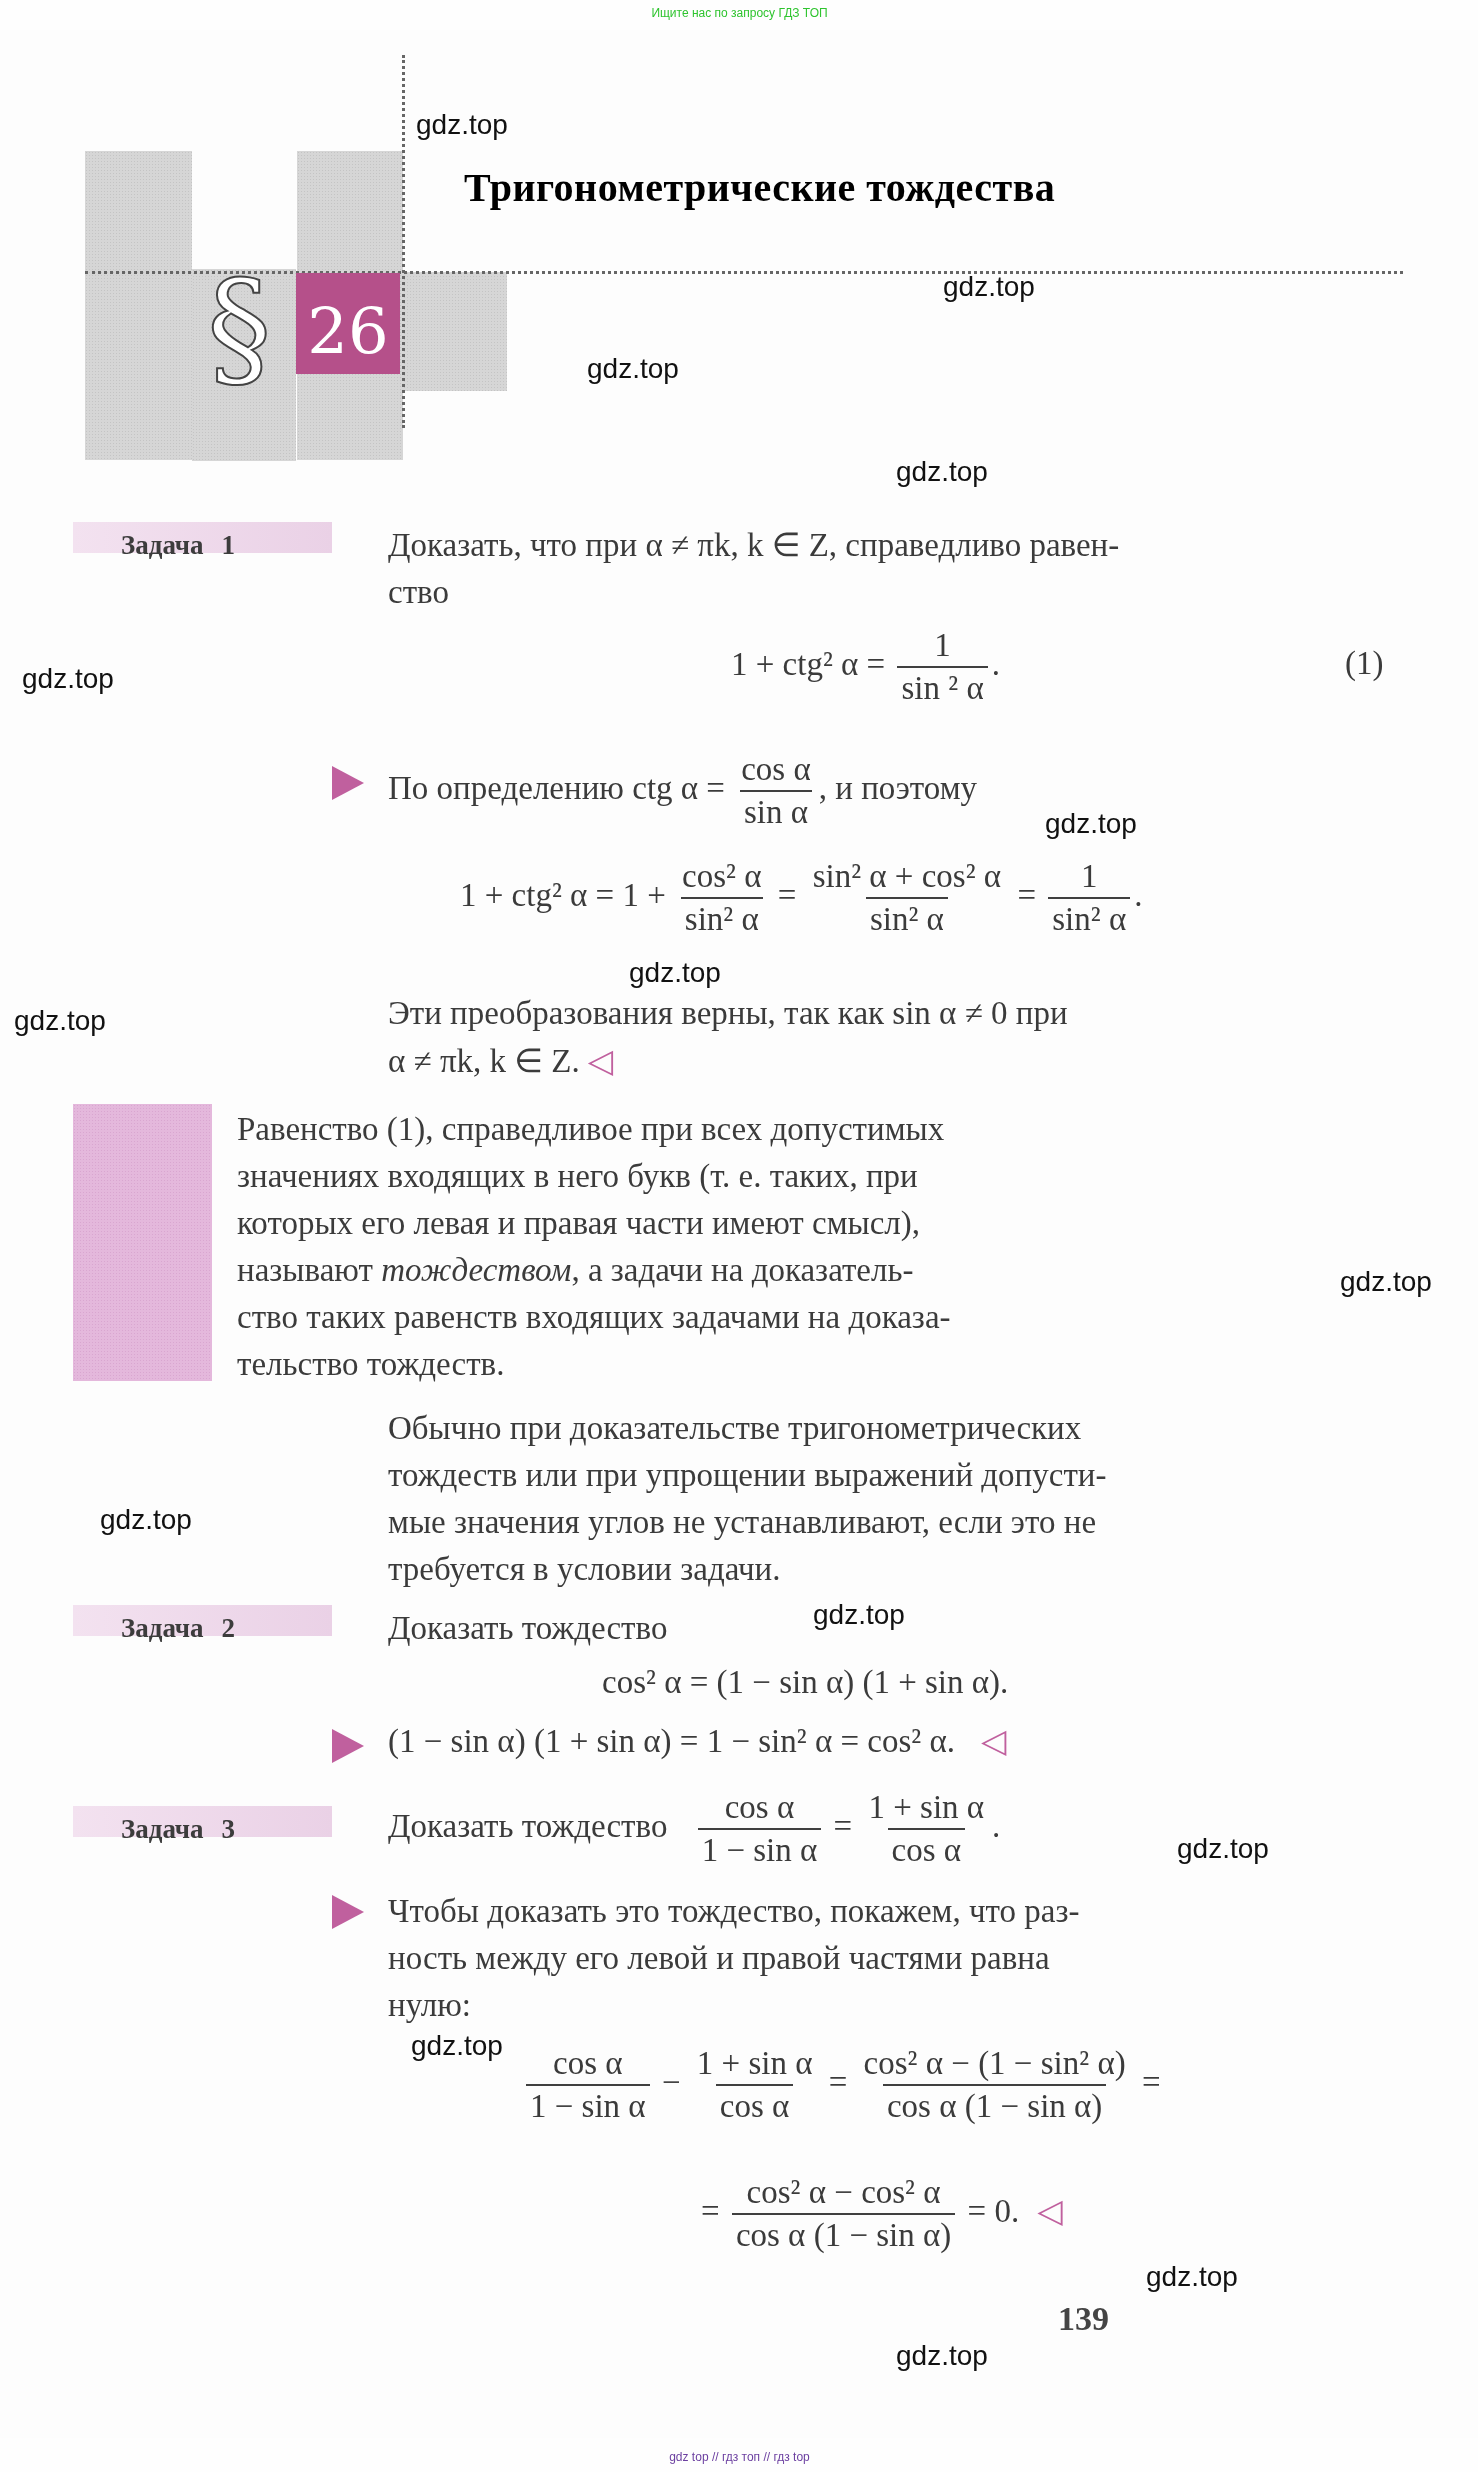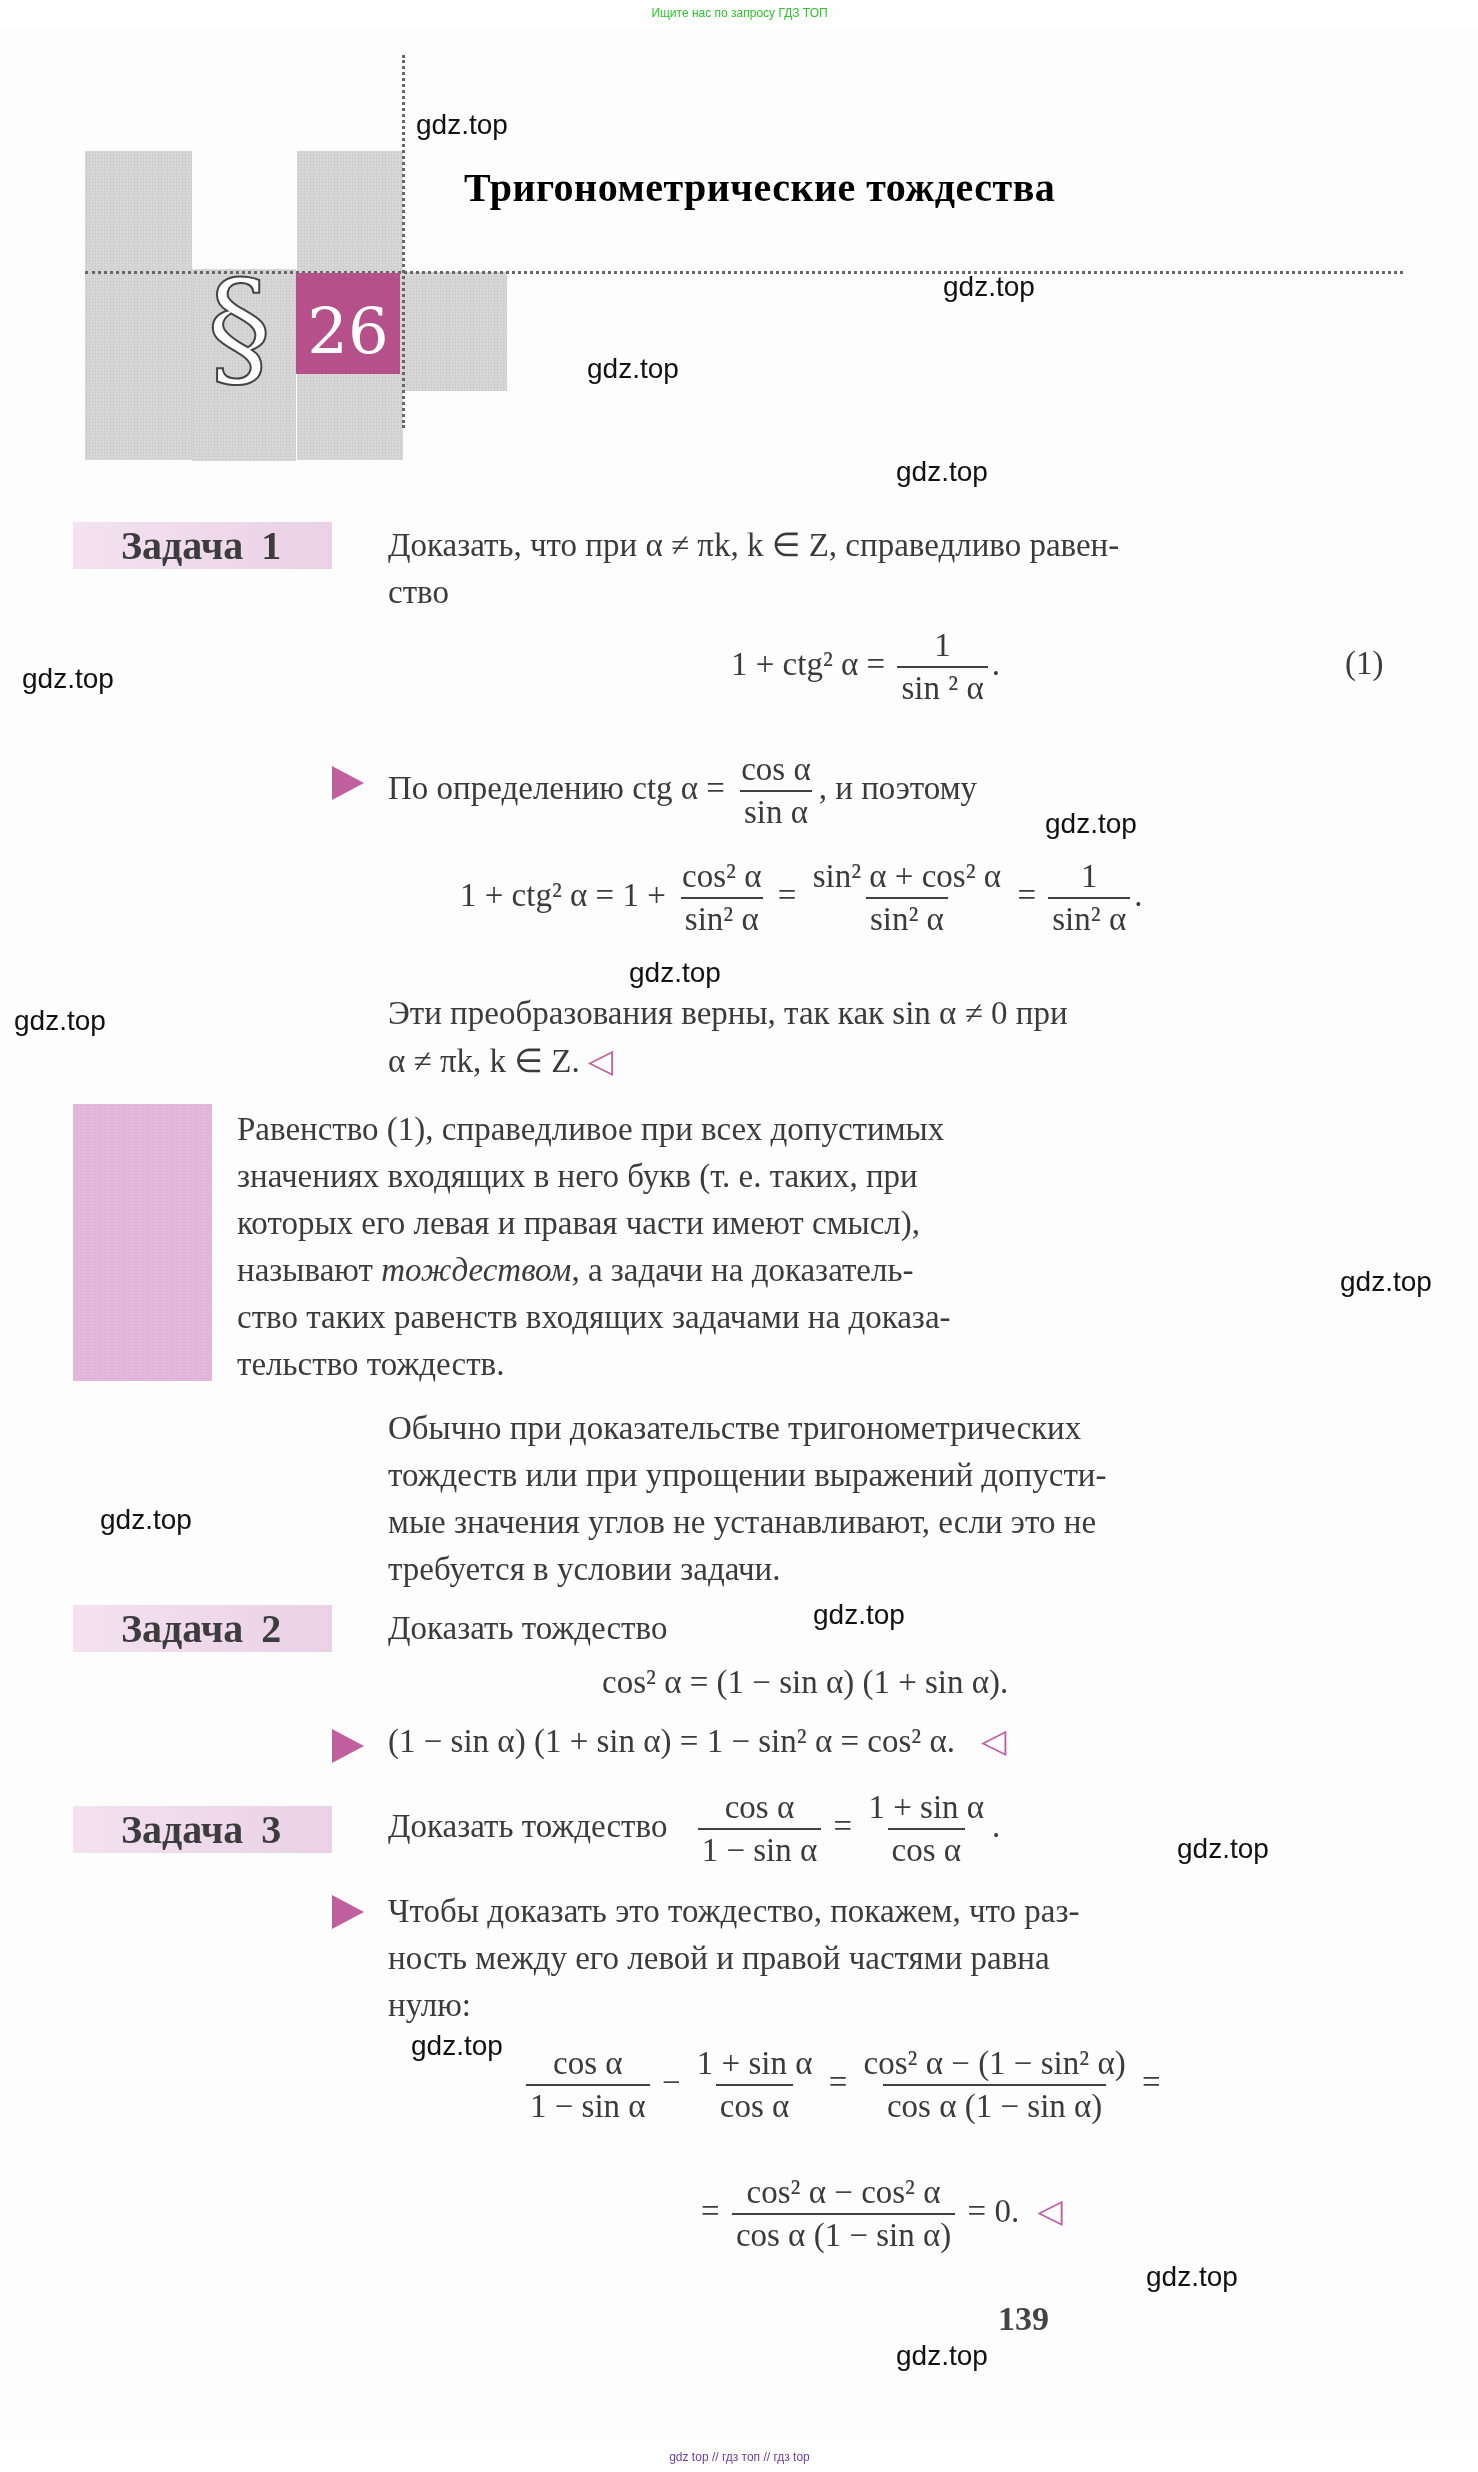--- a/index.html
+++ b/index.html
@@ -8,21 +8,21 @@
   .abs{position:absolute;}
   .banner{left:0;width:1479px;top:6px;text-align:center;font-family:"Liberation Sans",sans-serif;font-size:12px;color:#2ec42e;}
   .footer{left:0;width:1479px;top:2450px;text-align:center;font-family:"Liberation Sans",sans-serif;font-size:12px;color:#6b3fa0;}
   .page{left:0;top:30px;width:1479px;height:2408px;background:#fdfdfd;}
   .gray{background:#d6d6d6;background-image:radial-gradient(#c4c4c4 1px,transparent 1px);background-size:3px 3px;}
   .dotline-h{height:0;border-top:3px dotted #666;}
   .dotline-v{width:0;border-left:3px dotted #666;}
   .sec-box{background:#b5508a;color:#fff;font-size:64px;line-height:118px;text-align:center;font-family:"DejaVu Serif",serif;}
   .sec-sign{font-size:129px;line-height:129px;color:#fff;-webkit-text-stroke:2px #444;font-family:"DejaVu Serif",serif;}
   .title{font-size:40px;font-weight:bold;color:#000000;white-space:nowrap;font-family:"Liberation Serif",serif;letter-spacing:0.5px;}
-  .task-label{background:linear-gradient(90deg,#f3e2f0,#ead1e6);height:47px;line-height:47px;font-weight:bold;font-size:40px;color:#3c3c3c;padding-left:48px;box-sizing:border-box;font-family:"Liberation Serif",serif;}
+  .task-label{background:linear-gradient(90deg,#f3e2f0,#ead1e6);height:31px;line-height:47px;font-weight:bold;font-size:27px;color:#3c3c3c;padding-left:48px;box-sizing:border-box;font-family:"Liberation Serif",serif;}
   .task-label span{margin-right:18px;}
   .txt{font-size:33px;line-height:47px;font-family:"Liberation Serif",serif;color:#3b3b3b;}
   .j{text-align:justify;text-align-last:auto;}
   .tri{width:0;height:0;border-top:17px solid transparent;border-bottom:17px solid transparent;border-left:32px solid #c0609e;}
   .endmark{color:#c0609e;font-family:"DejaVu Sans",sans-serif;}
   .pinkbar{background:#e4b8dc;background-image:radial-gradient(#d9a6d0 1px,transparent 1px);background-size:3px 3px;}
   .frac{display:inline-flex;flex-direction:column;align-items:center;vertical-align:middle;margin:0 4px;}
   .frac .num{padding:0 4px 2px;}
   .frac .den{border-top:2px solid #404040;padding:2px 4px 0;}
   .math{font-size:33px;font-family:"Liberation Serif",serif;color:#3b3b3b;white-space:nowrap;}
@@ -163,21 +163,21 @@
 <div class="abs math" style="left:701px;top:2174px;">
   <span>=</span>
   <span class="frac">
       <span class="num">cos² α − cos² α</span>
       <span class="den">cos α (1 − sin α)</span>
     </span>
   <span>= 0.</span>
   <span class="endmark" style="margin-left:10px;">◁</span>
 </div>
 
-<div class="abs pagenum" style="left:998px;top:2300px;">139</div>
+<div class="abs pagenum" style="left:1058px;top:2300px;">139</div>
 
 <div class="abs wm" style="left:416px;top:109px;">gdz.top</div>
 <div class="abs wm" style="left:943px;top:271px;">gdz.top</div>
 <div class="abs wm" style="left:587px;top:353px;">gdz.top</div>
 <div class="abs wm" style="left:896px;top:456px;">gdz.top</div>
 <div class="abs wm" style="left:22px;top:663px;">gdz.top</div>
 <div class="abs wm" style="left:1045px;top:808px;">gdz.top</div>
 <div class="abs wm" style="left:629px;top:957px;">gdz.top</div>
 <div class="abs wm" style="left:14px;top:1005px;">gdz.top</div>
 <div class="abs wm" style="left:1340px;top:1266px;">gdz.top</div>

